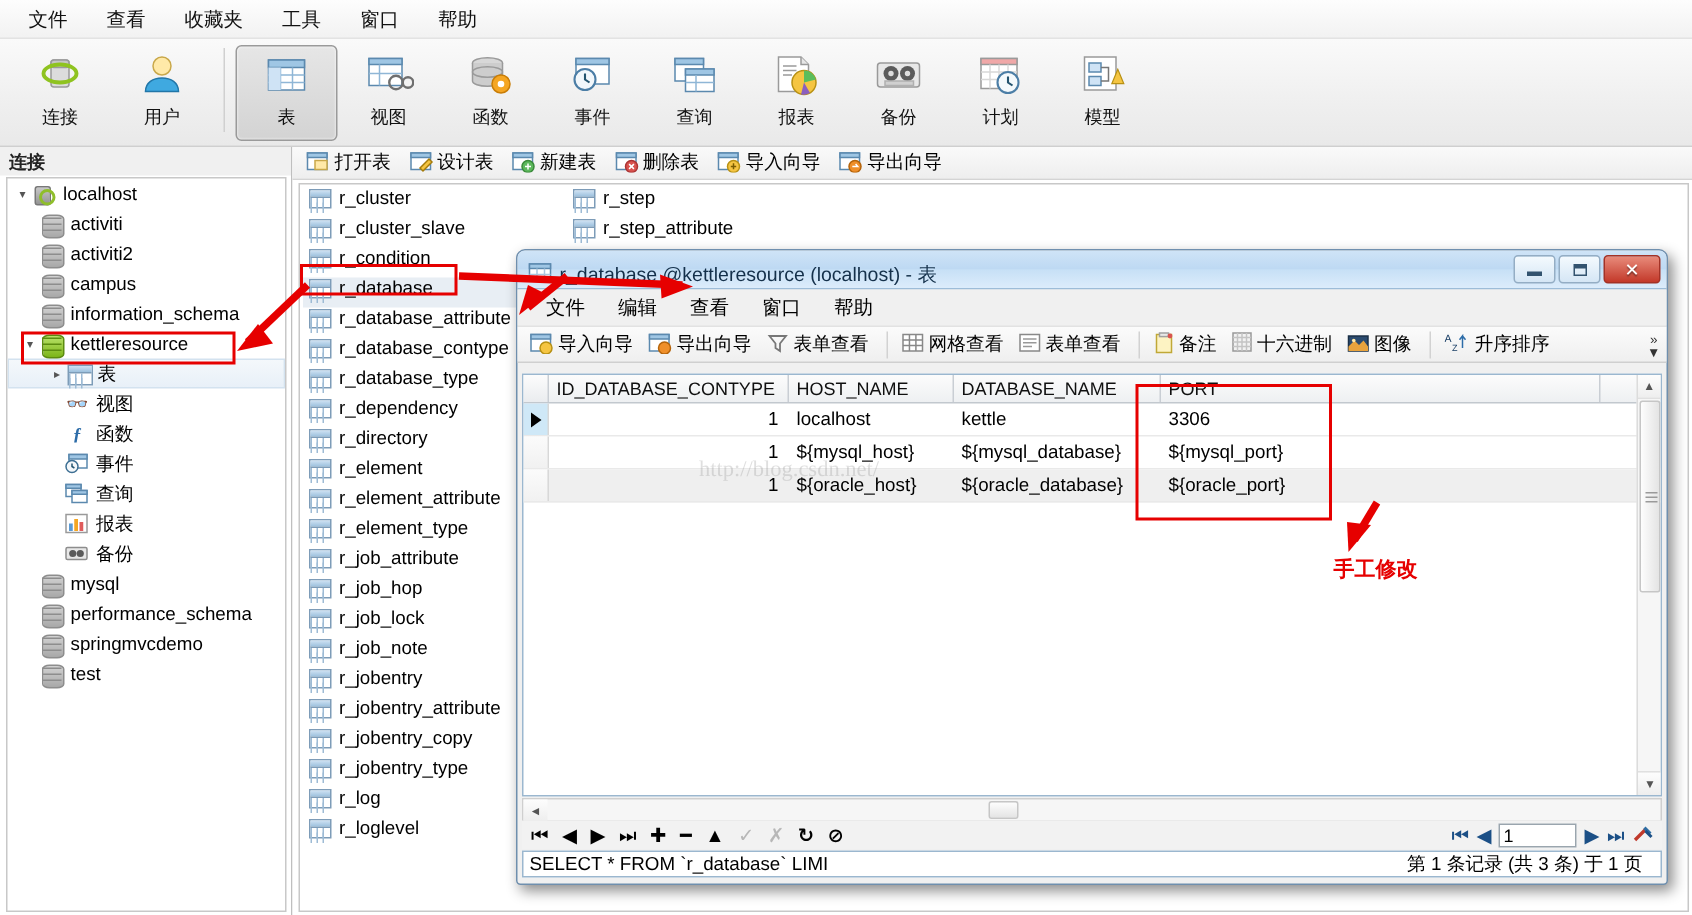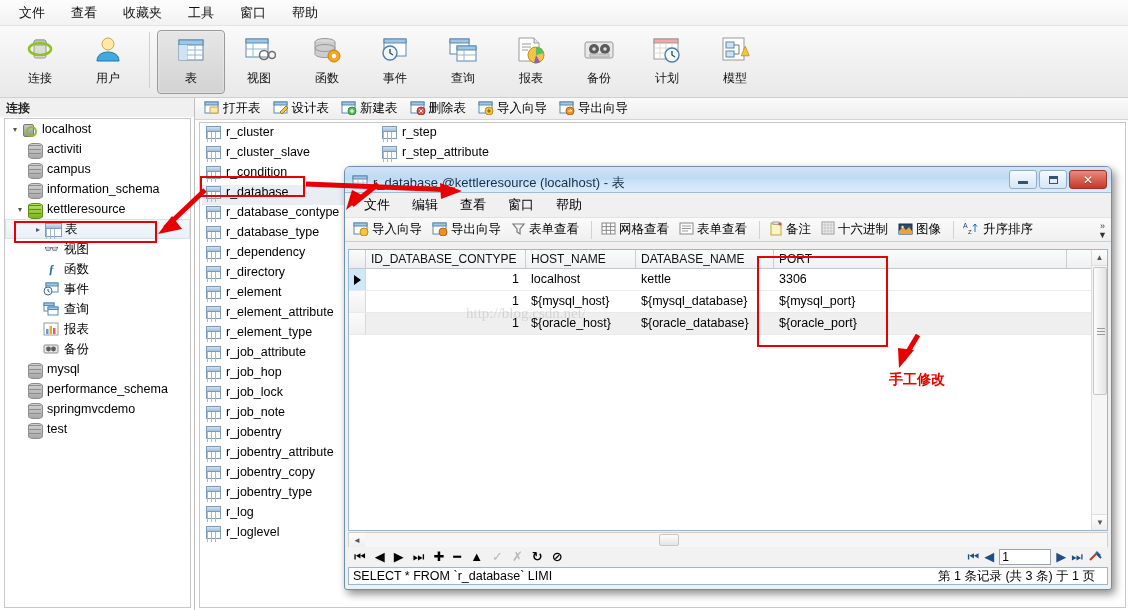--- a/index.html
+++ b/index.html
@@ -350,20 +350,26 @@
       <div class="trow" style="padding-left:21px">
         <span class="tico">
             <i class="ic-db"></i>
           </span>
         <span>activiti</span>
       </div>
       <div class="trow" style="padding-left:21px">
         <span class="tico">
             <i class="ic-db"></i>
           </span>
+        <span>activiti2</span>
+      </div>
+      <div class="trow" style="padding-left:21px">
+        <span class="tico">
+            <i class="ic-db"></i>
+          </span>
         <span>campus</span>
       </div>
       <div class="trow" style="padding-left:21px">
         <span class="tico">
             <i class="ic-db"></i>
           </span>
         <span>information_schema</span>
       </div>
 
       <div class="trow" style="padding-left:9px">
@@ -539,20 +545,26 @@
             <span class="tico">
               <i class="ic-tbl"></i>
             </span>
             <span>r_condition</span>
           </div>
         <div class="lrow sel">
             <span class="tico">
               <i class="ic-tbl"></i>
             </span>
             <span>r_database</span>
+          </div>
+        <div class="lrow">
+            <span class="tico">
+              <i class="ic-tbl"></i>
+            </span>
+            <span>r_database_attribute</span>
           </div>
         <div class="lrow">
             <span class="tico">
               <i class="ic-tbl"></i>
             </span>
             <span>r_database_contype</span>
           </div>
         <div class="lrow">
             <span class="tico">
               <i class="ic-tbl"></i>

